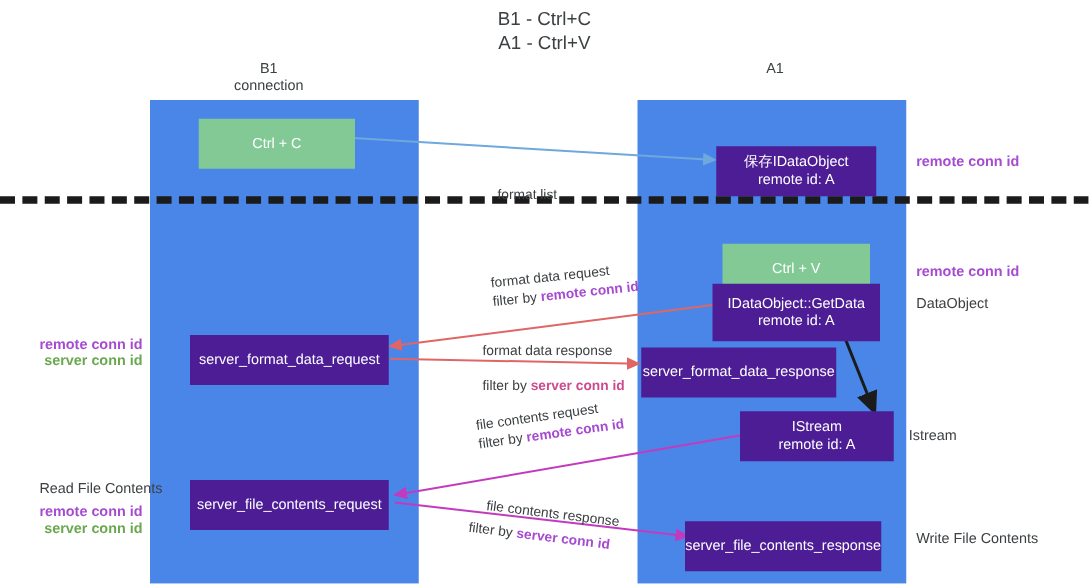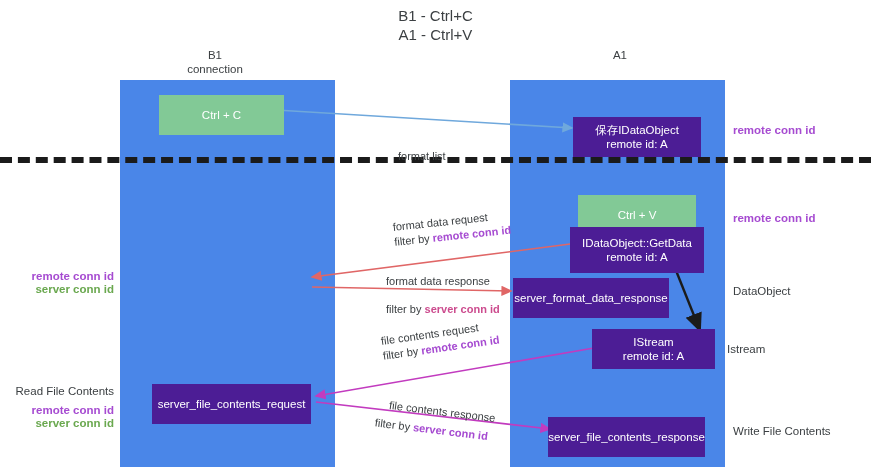--- a/index.html
+++ b/index.html
@@ -140,20 +140,23 @@
 
     <line x1="316" y1="402" x2="550" y2="429" stroke="#c23bbf" stroke-width="1.6" marker-end="url(#ah-mag)"></line>
   </svg>
 
   <div class="dashed-divider"></div>
 
   <div class="node green" style="left:159px; top:95px; width:125px; height:29px;">
     <div>Ctrl + C</div>
   </div>
 
+  <div class="node orange" style="left:152px; top:268px; width:159px; height:28px;">
+    <div>server_format_data_request</div>
+  </div>
 
   <div class="node orange" style="left:152px; top:384px; width:159px; height:28px;">
     <div>server_file_contents_request</div>
   </div>
 
   <div class="node orange" style="left:573px; top:117px; width:128px; height:33px;">
     <div>保存IDataObject</div>
     <div class="l2">remote id: A</div>
   </div>
 
@@ -196,24 +199,24 @@
     <div><span>filter by </span><span class="kw-remote">remote conn id</span></div>
   </div>
 
   <div class="edge-label" style="left:390px; top:398px; transform:rotate(7deg); transform-origin:left top;">
     <div>file contents response</div>
     <div style="margin-top:4px; margin-left:-12px;"><span>filter by </span><span class="kw-server-purple">server conn id</span></div>
   </div>
 
   <div class="side-label right kw-remote" style="left:733px; top:123px;">remote conn id</div>
   <div class="side-label right kw-remote" style="left:733px; top:211px;">remote conn id</div>
-  <div class="side-label right" style="left:733px; top:236px;margin-top:48px;">DataObject</div>
+  <div class="side-label right" style="left:733px; top:236px;">DataObject</div>
   <div class="side-label right" style="left:727px; top:342px;">Istream</div>
   <div class="side-label right" style="left:733px; top:424px;">Write File Contents</div>
 
   <div class="side-label leftcol kw-remote" style="left:0px; top:269px; width:114px;">remote conn id</div>
   <div class="side-label leftcol kw-server-green" style="left:0px; top:282px; width:114px;">server conn id</div>
 
-  <div class="side-label leftcol" style="left:0px; top:384px; width:114px;">Read File Contents</div>
+  <div class="side-label leftcol" style="left:16px; top:384px; width:114px;">Read File Contents</div>
   <div class="side-label leftcol kw-remote" style="left:0px; top:403px; width:114px;">remote conn id</div>
   <div class="side-label leftcol kw-server-green" style="left:0px; top:416px; width:114px;">server conn id</div>
 
 </div>
 
 </body></html>

